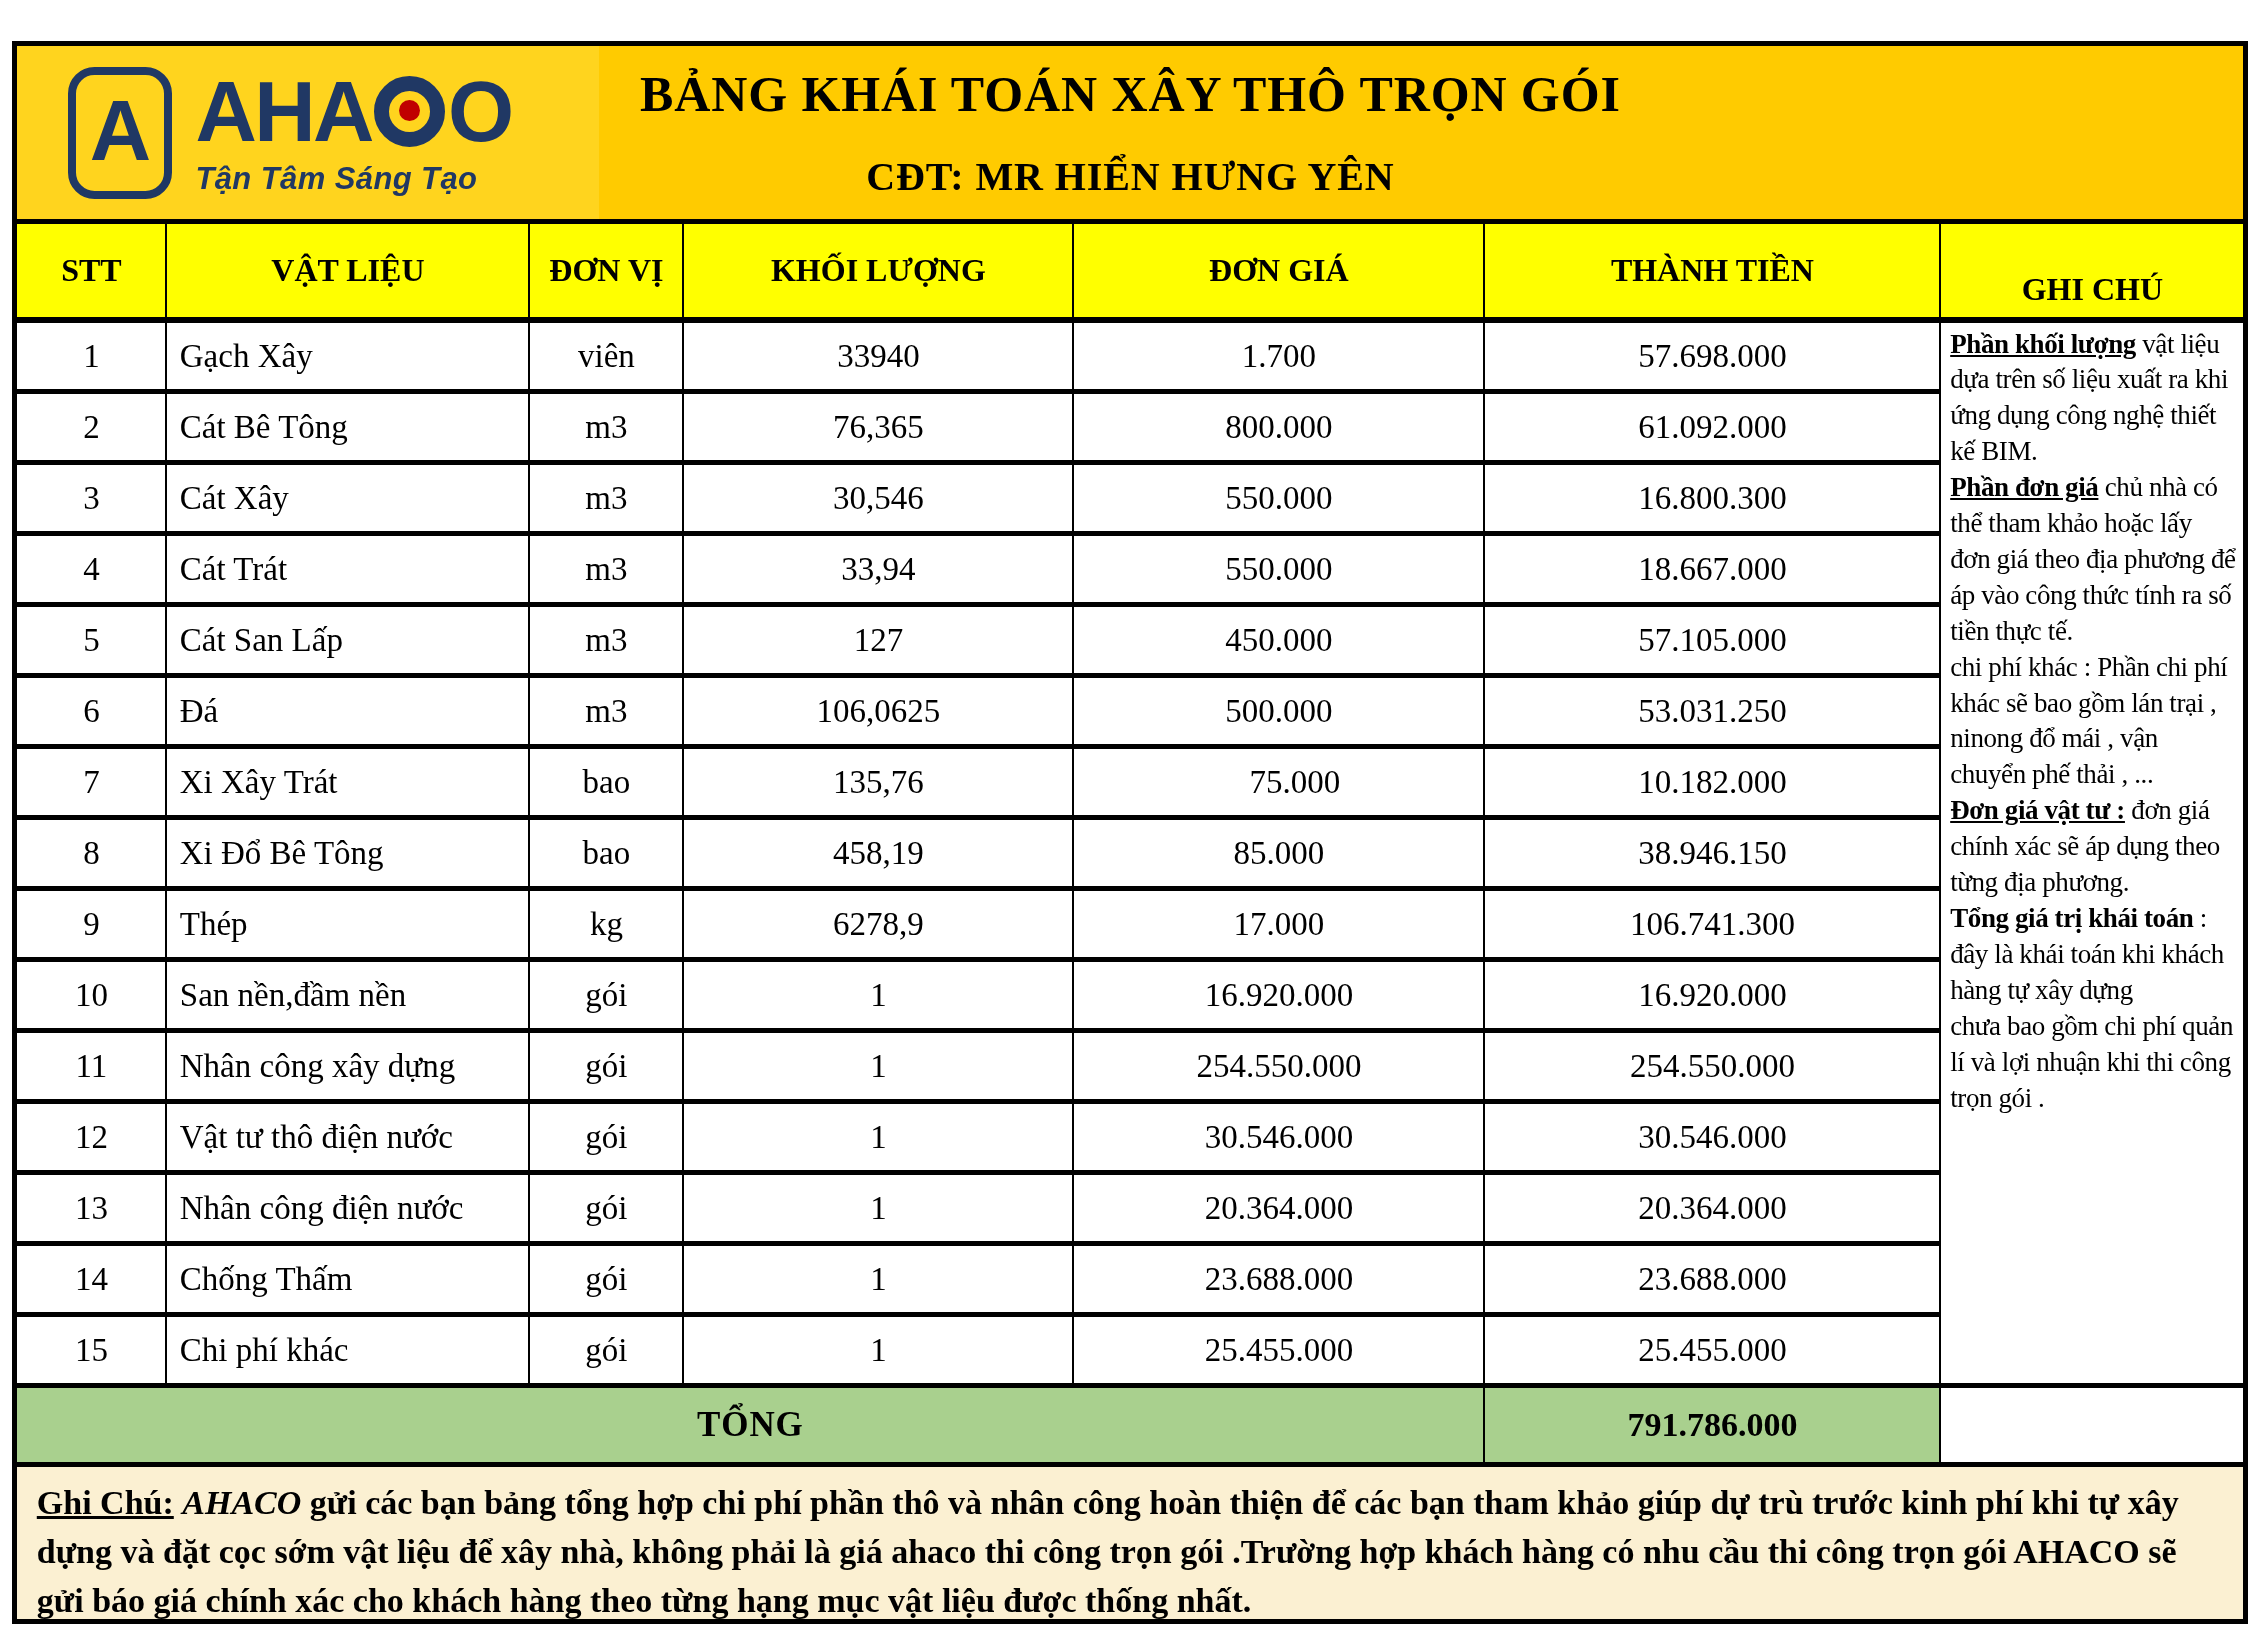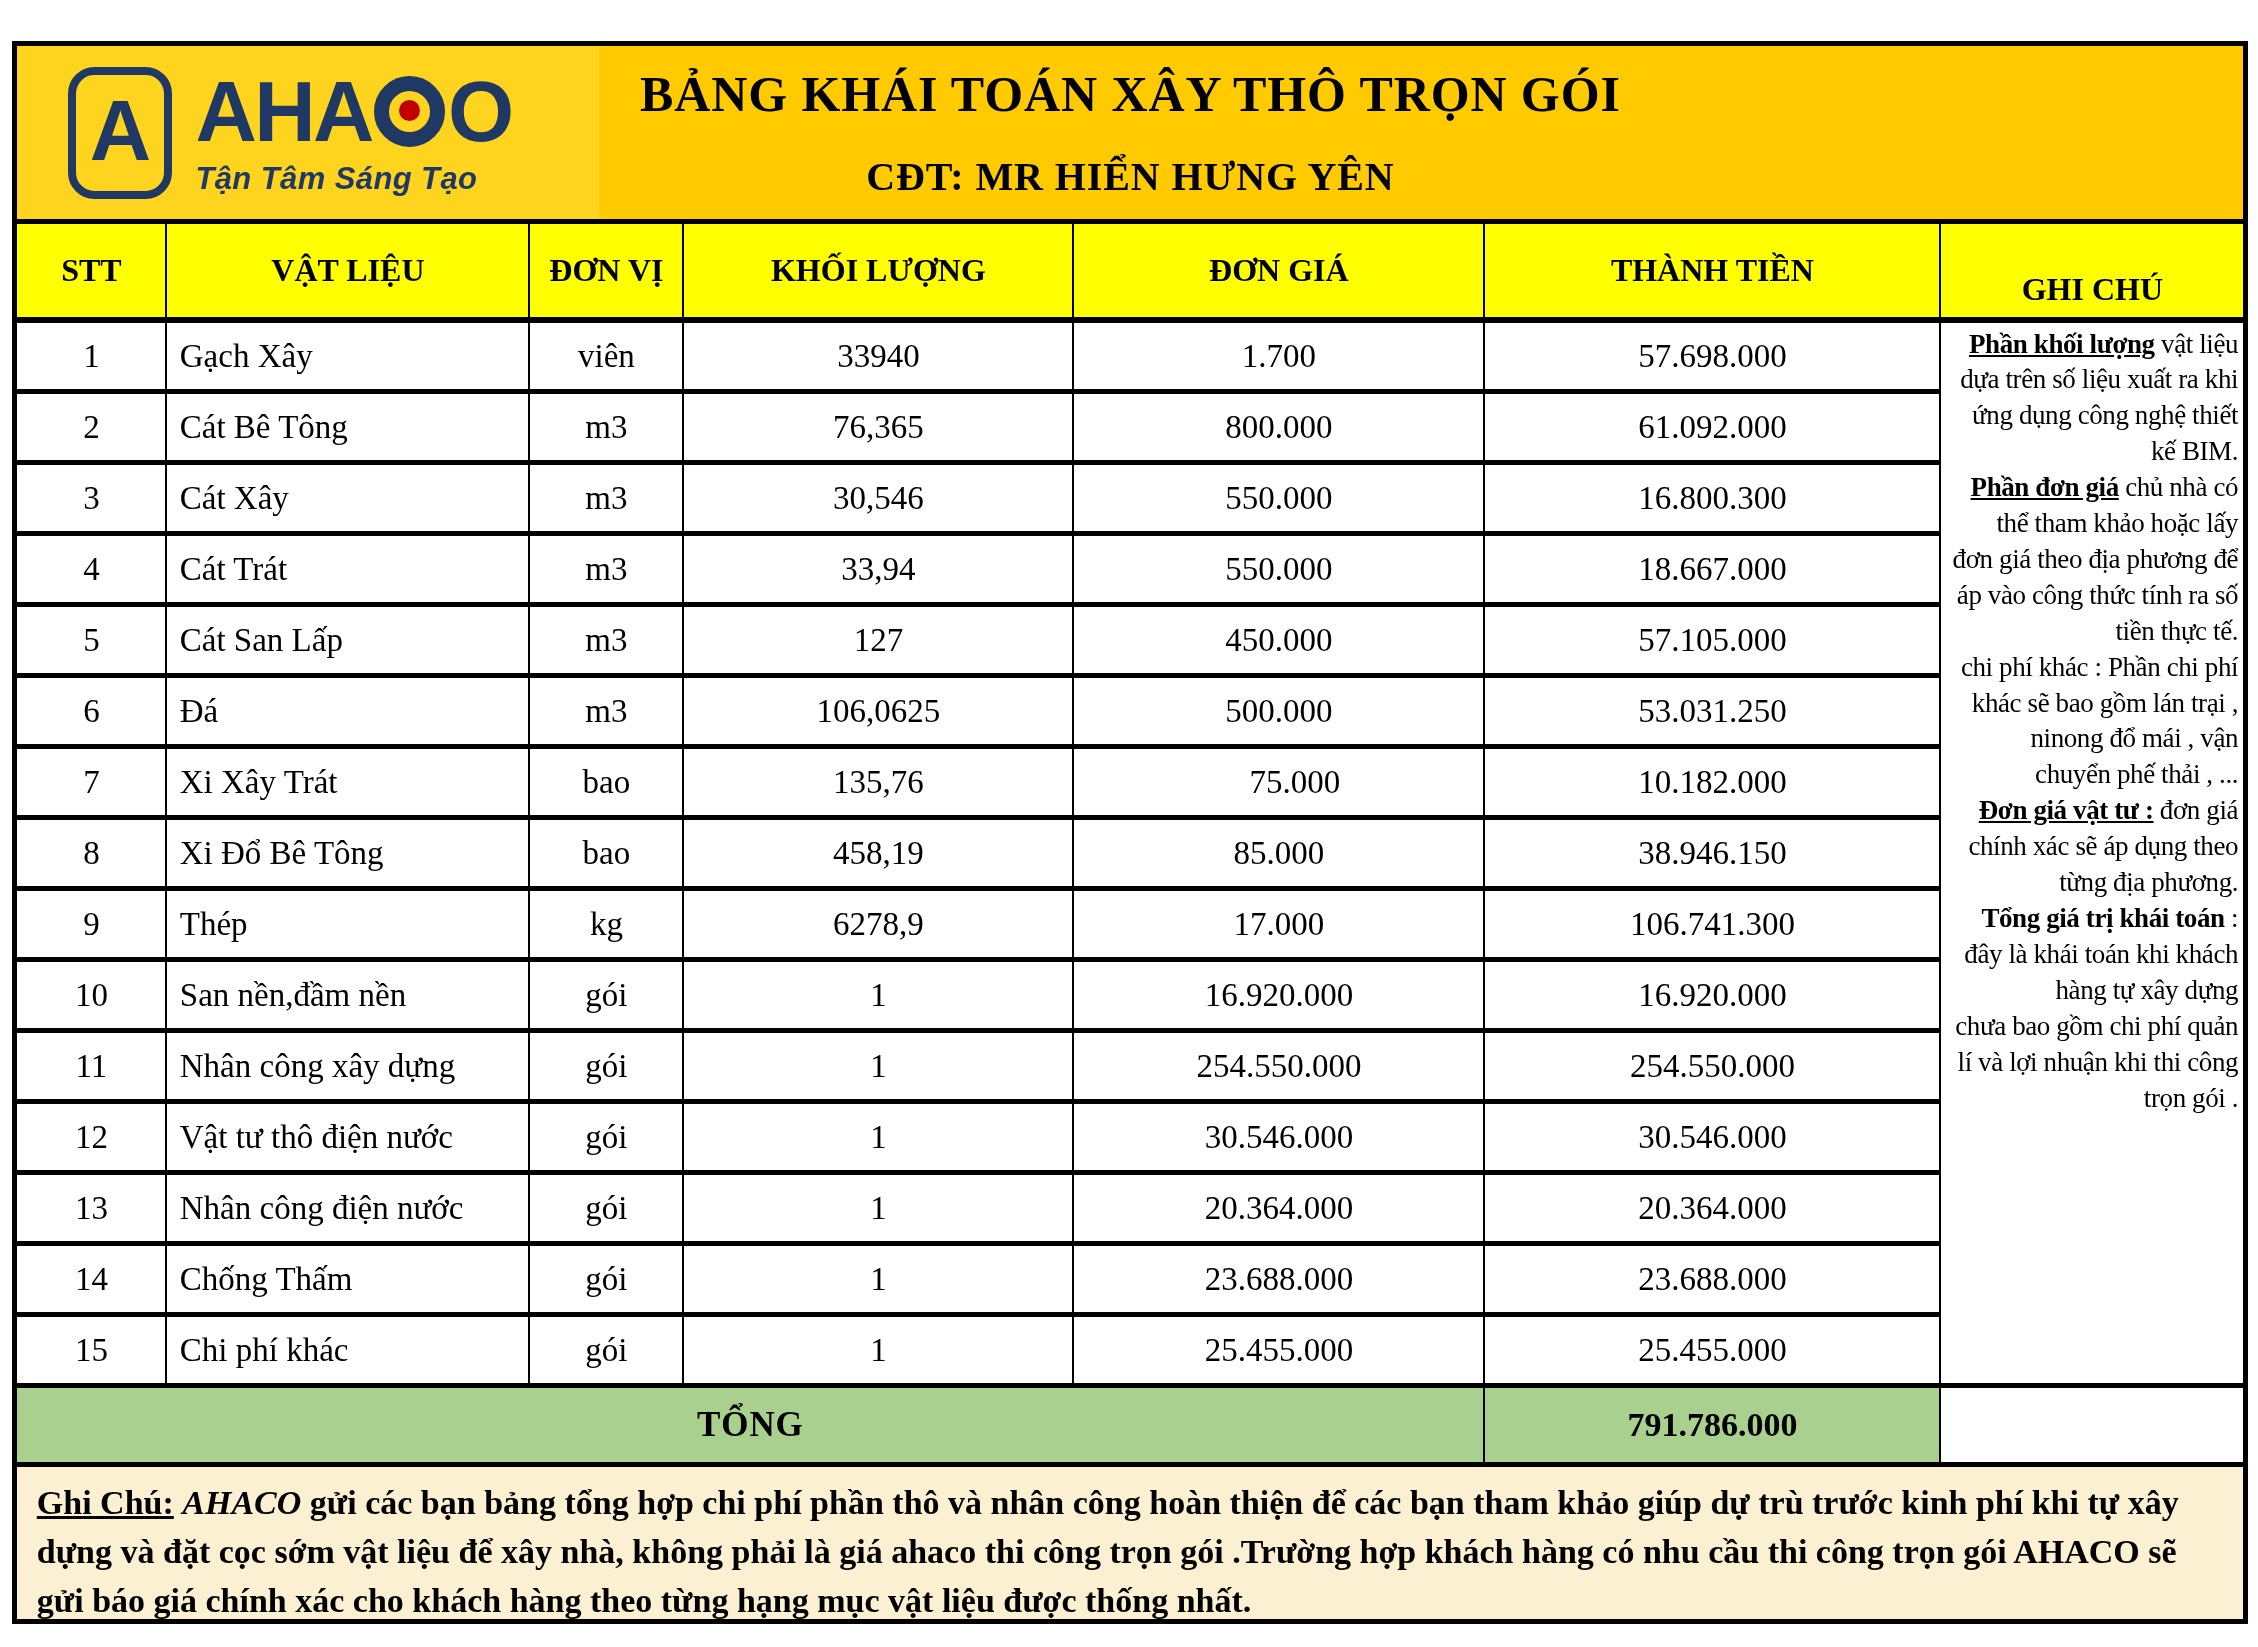--- a/index.html
+++ b/index.html
@@ -24,21 +24,21 @@
                    background:#C00000;border-radius:50%;}
   .tagline{font-family:"Liberation Sans","DejaVu Sans",sans-serif;font-style:italic;font-weight:700;
            font-size:31px;color:#203864;margin-top:7px;letter-spacing:0.4px;}
   .title-zone{position:absolute;left:0;right:0;top:0;text-align:center;padding-top:19.4px;pointer-events:none;}
   .title-main{font-size:50px;font-weight:bold;letter-spacing:0.9px;}
   .title-sub{font-size:40px;font-weight:bold;margin-top:30px;letter-spacing:0.9px;}
 
   
   .grid{display:grid;border-top:5.3px solid #000;
         grid-template-columns:150px 363px 154px 390px 411px 456px auto;
-        grid-template-rows:99px repeat(15,71px) 74px;text-align:right;}
+        grid-template-rows:99px repeat(15,71px) 74px;}
   .hc{background:#FFFF00;border-right:2.6px solid #000;border-bottom:6.2px solid #000;
       display:flex;align-items:center;justify-content:center;
       font-weight:bold;font-size:32px;box-sizing:border-box;}
   .hc.last{border-right:none;align-items:flex-end;padding-bottom:8.8px;}
   .cell{border-right:2.6px solid #000;border-bottom:5.3px solid #000;box-sizing:border-box;
         display:flex;align-items:center;justify-content:center;font-size:33px;background:#fff;}
   .cell.left{justify-content:flex-start;padding-left:12.4px;}
   .notes-cell{grid-column:7;grid-row:2 / span 15;border-bottom:5.3px solid #000;box-sizing:border-box;
               background:#fff;padding:3.5px 5.3px 0 8.8px;font-size:27px;line-height:1.33;letter-spacing:-0.4px;}
   .note-para{margin:0;}

